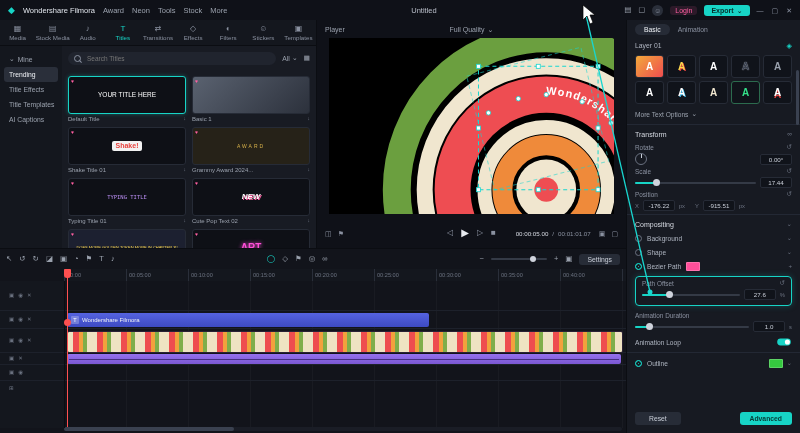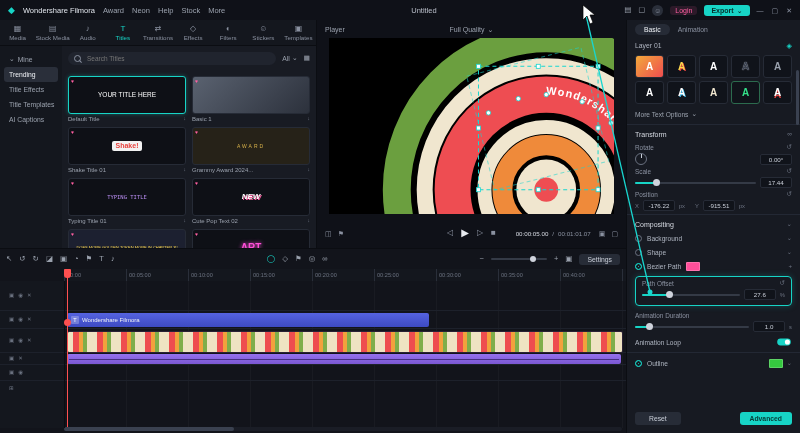--- a/index.html
+++ b/index.html
@@ -151,21 +151,21 @@
 </head>
 <body>
 
 <div class="app">
 
   <div class="titlebar">
     <span class="icon logo">◆</span>
     <span class="appname">Wondershare Filmora</span>
     <span class="menu">Award</span>
     <span class="menu">Neon</span>
-    <span class="menu">Help</span>
+    <span class="menu">Tools</span>
     <span class="menu">Stock</span>
     <span class="menu">More</span>
     <span class="doc-title">Untitled</span>
     <div class="tb-right">
       <span class="icon">▤</span>
       <span class="icon">▢</span>
       <span class="avatar">
           <span class="icon">☺</span>
         </span>
       <span class="login">Login</span>

